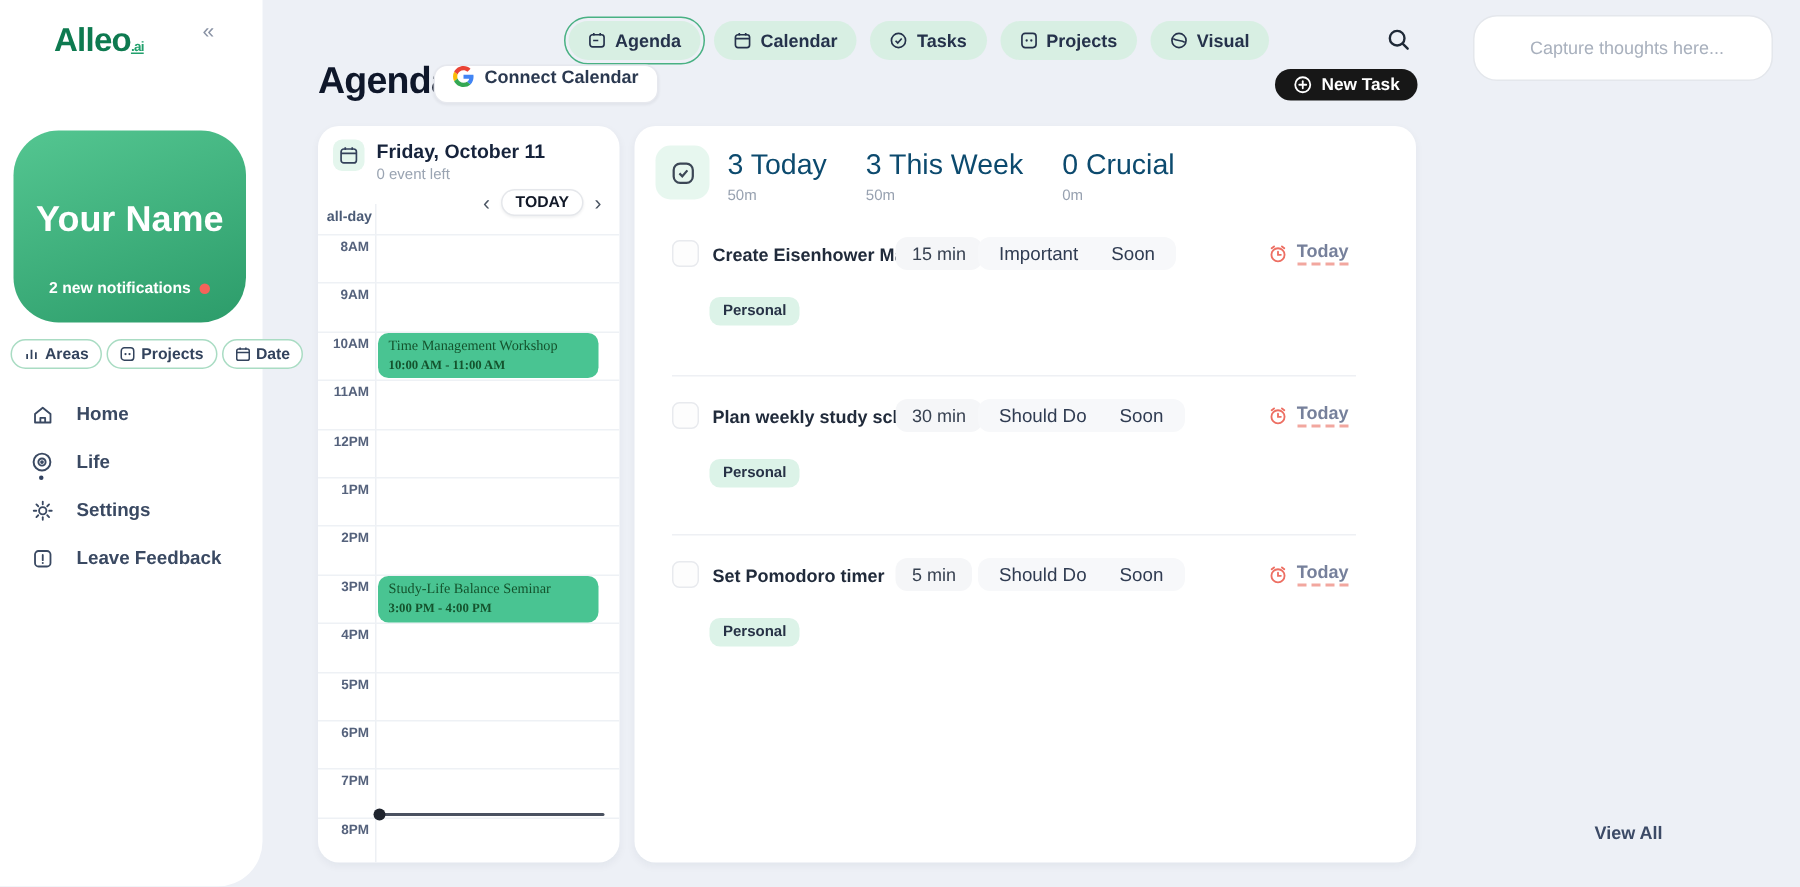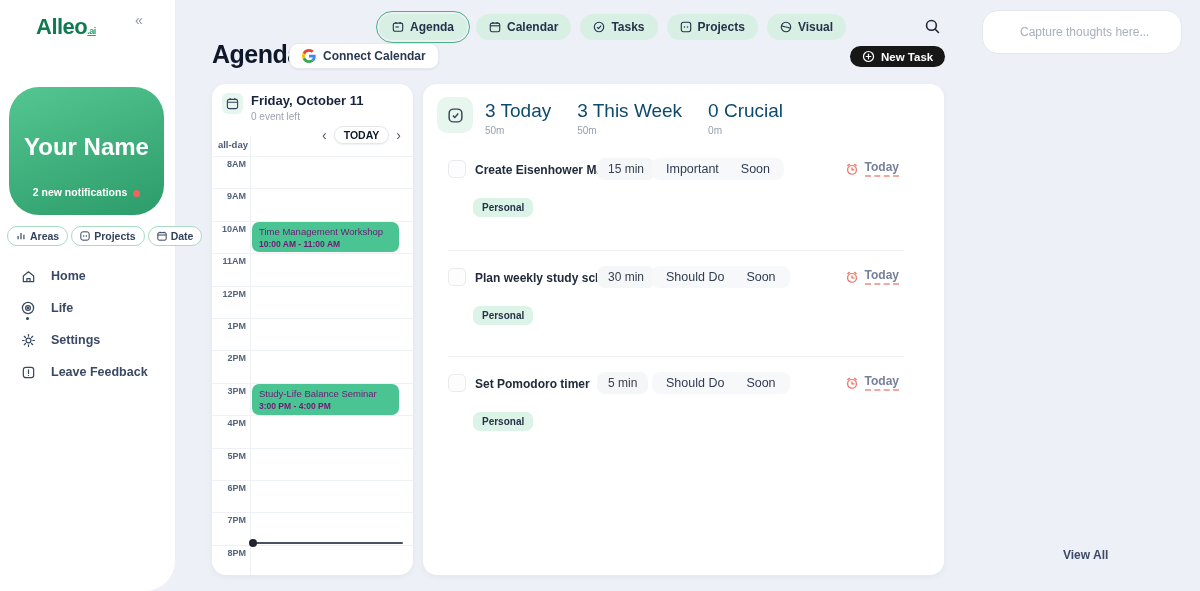--- a/index.html
+++ b/index.html
@@ -55,21 +55,21 @@
     background:#fff; border:1px solid #e4e7ec; border-radius:16px;
     display:flex; align-items:center; gap:24px; padding:0 13px; z-index:2; }
   .capture-box input { border:none; outline:none; background:transparent;
     font-family:"Liberation Sans",sans-serif; font-size:12px; color:#4b5563;
     width:150px; }
   .capture-box input::placeholder { color:#a8b0bd; }
   .page-title { position:absolute; top:40px; left:212px; font-size:25px;
     font-weight:800; color:#0f172a; letter-spacing:-0.5px; z-index:2; }
   .connect-btn { position:absolute; top:43px; left:289px; height:26px;
     background:#fff; border:1px solid #e6e8ee; border-radius:9px;
-    box-shadow:0 1px 2px rgba(16,24,40,.06); display:flex; align-items:center;
+    box-shadow:0 1px 2px rgba(16,24,40,.06); display:flex; align-items:flex-start;
     gap:7px; padding:0 12px; font-size:12px; font-weight:600; color:#2b3950;
     cursor:pointer; z-index:2; }
   .new-task-btn { position:absolute; top:46px; left:850px; height:21px;
     background:#171717; color:#fff; border-radius:13px; display:flex;
     align-items:center; gap:6px; padding:0 12px; font-size:11.5px;
     font-weight:700; cursor:pointer; z-index:2; }
   
   .cal-card { position:absolute; top:84px; left:212px; width:201px; height:491px;
     background:#fff; border-radius:14px; overflow:hidden;
     box-shadow:0 2px 6px rgba(23,35,61,.05); }
@@ -88,21 +88,21 @@
   .gutter-line { position:absolute; top:0; bottom:0; left:38px;
     border-left:1px solid #edf0f4; }
   .allday-row { height:20px; position:relative; }
   .allday-label { position:absolute; left:4px; top:3px; width:32px;
     text-align:right; font-size:9.5px; color:#4b5b76; font-weight:600; }
   .hr-row { height:32.4px; border-top:1px solid #eef1f5; position:relative;
     cursor:pointer; }
   .hr-label { position:absolute; left:0; top:2px; width:34px; text-align:right;
     font-size:9px; color:#55627c; font-weight:600; }
   .event { position:absolute; left:40px; right:14px; background:#49c492;
-    border-radius:7px; color:#701a75; padding:4px 7px; cursor:pointer; z-index:2; }
+    border-radius:7px; color:#14532d; padding:4px 7px; cursor:pointer; z-index:2;font-family:Liberation Serif, serif; }
   .event-title { font-size:9.5px; }
   .event-time { font-size:8.5px; font-weight:700; margin-top:2px; }
   .ev-0 { top:138px; height:30px; }
   .ev-1 { top:300px; height:31px; }
   .now-line { position:absolute; top:458px; left:39px; right:10px; height:2px;
     background:#4a5160; border-radius:2px; }
   .now-line::before { content:""; position:absolute; left:-2px; top:-3px;
     width:8px; height:8px; border-radius:50%; background:#1f242e; }
   
   .tasks-card { position:absolute; top:84px; left:423px; width:521px; height:491px;

